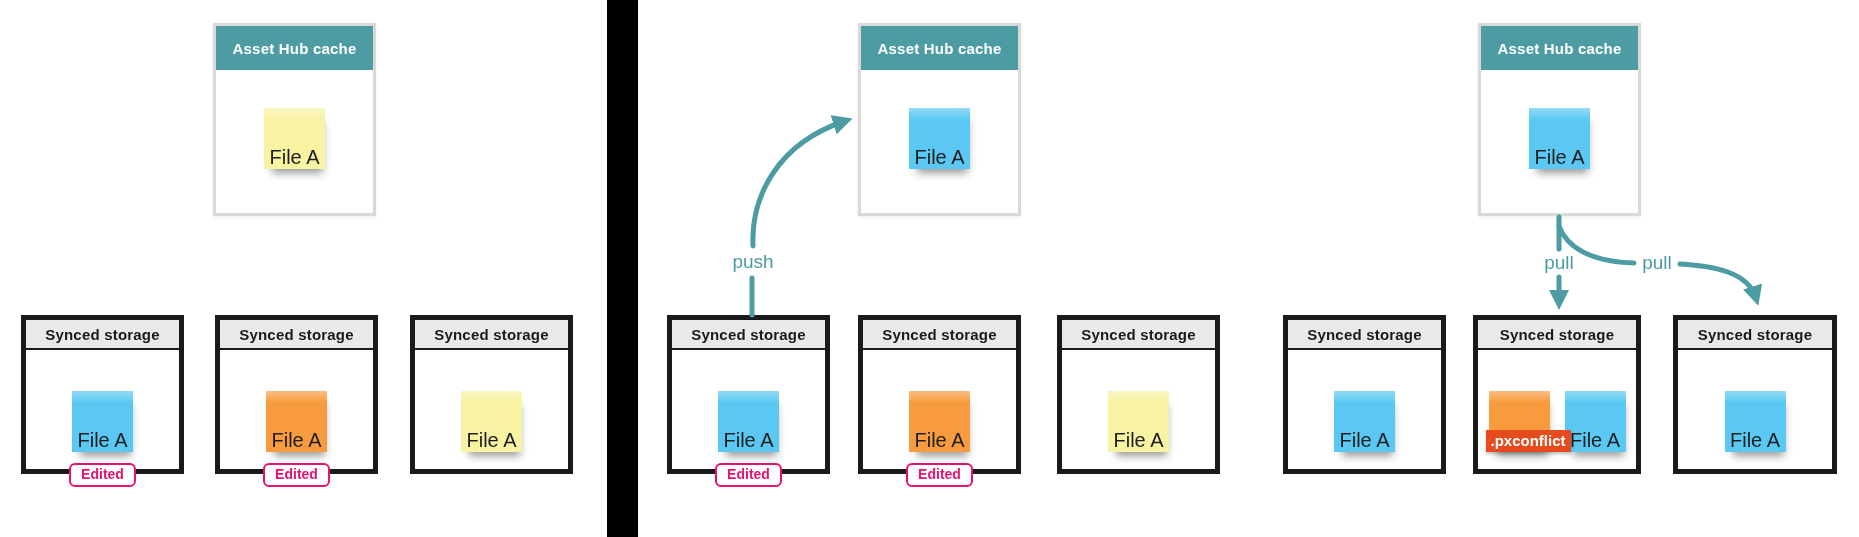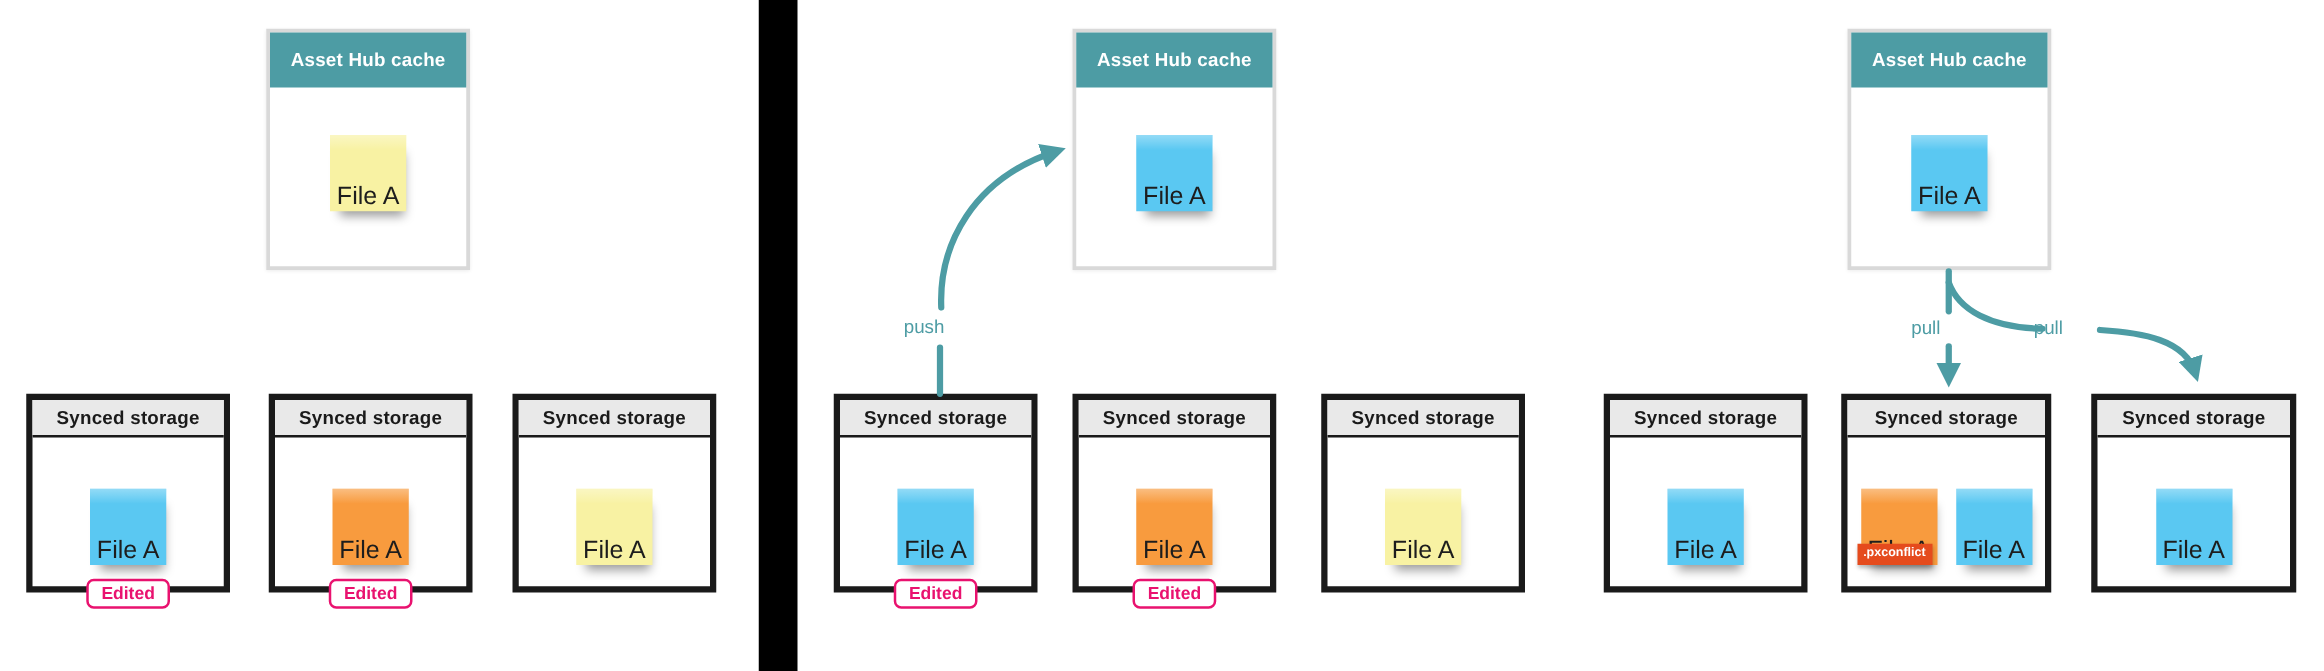--- a/index.html
+++ b/index.html
@@ -107,33 +107,33 @@
     font-weight: bold;
     font-size: 14px;
     line-height: 17px;
   }
   .conflict-tag {
     position: absolute;
     left: -3px; bottom: 0;
     background: var(--conflict_red, #e54b1d);
     color: #fff;
     font-weight: bold;
-    font-size: 10px;
+    font-size: 15px;
     line-height: 1;
     padding: 3px 5px 4px;
     white-space: nowrap;
     z-index: 3;
     box-shadow: 0 2px 3px rgba(0,0,0,0.25);
   }
   .flowlabel {
     position: absolute;
     width: 60px;
-    text-align: left;
+    text-align: center;
     color: var(--teal);
-    font-size: 15px;
+    font-size: 19px;
     line-height: 20px;
     z-index: 35;
   }
 </style>
 </head>
 <body>
 
 <div class="stage">
 
   <svg class="arrow-layer" viewBox="0 0 1859 537">

